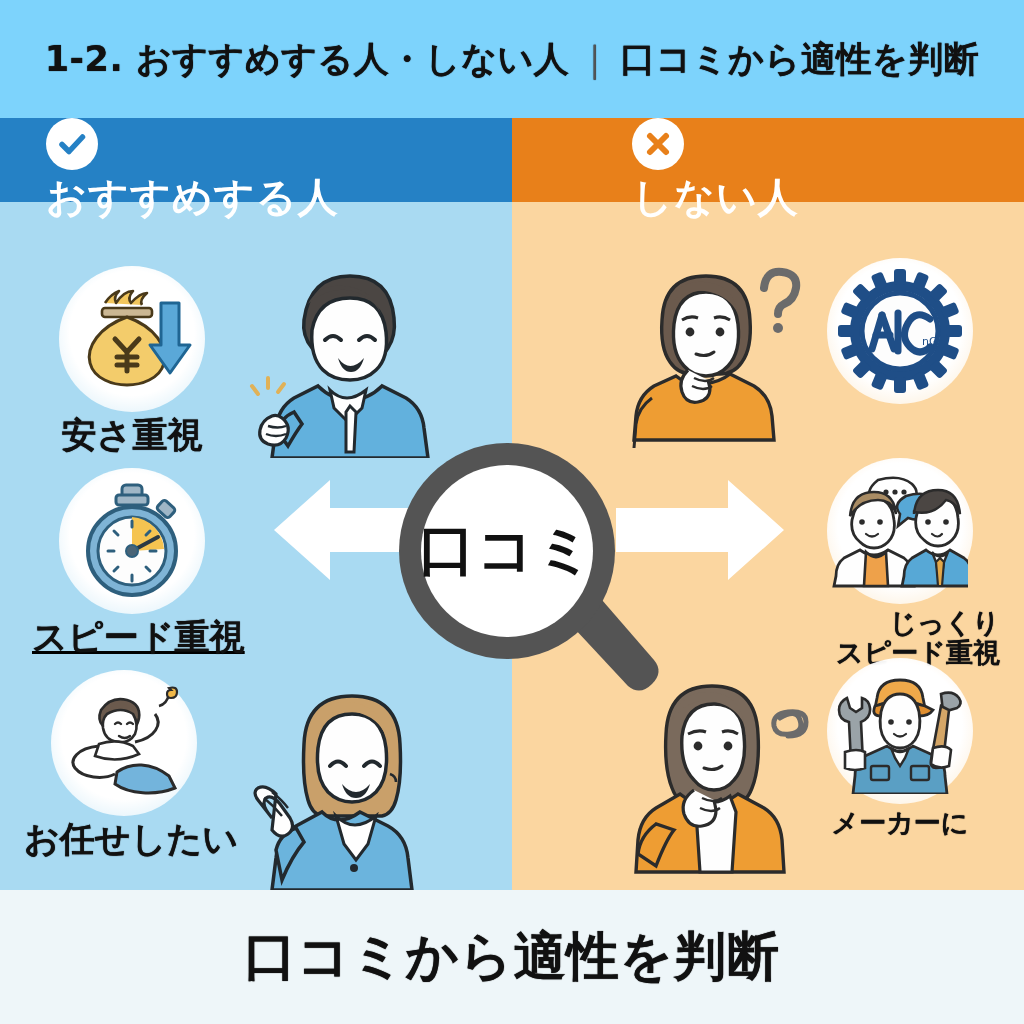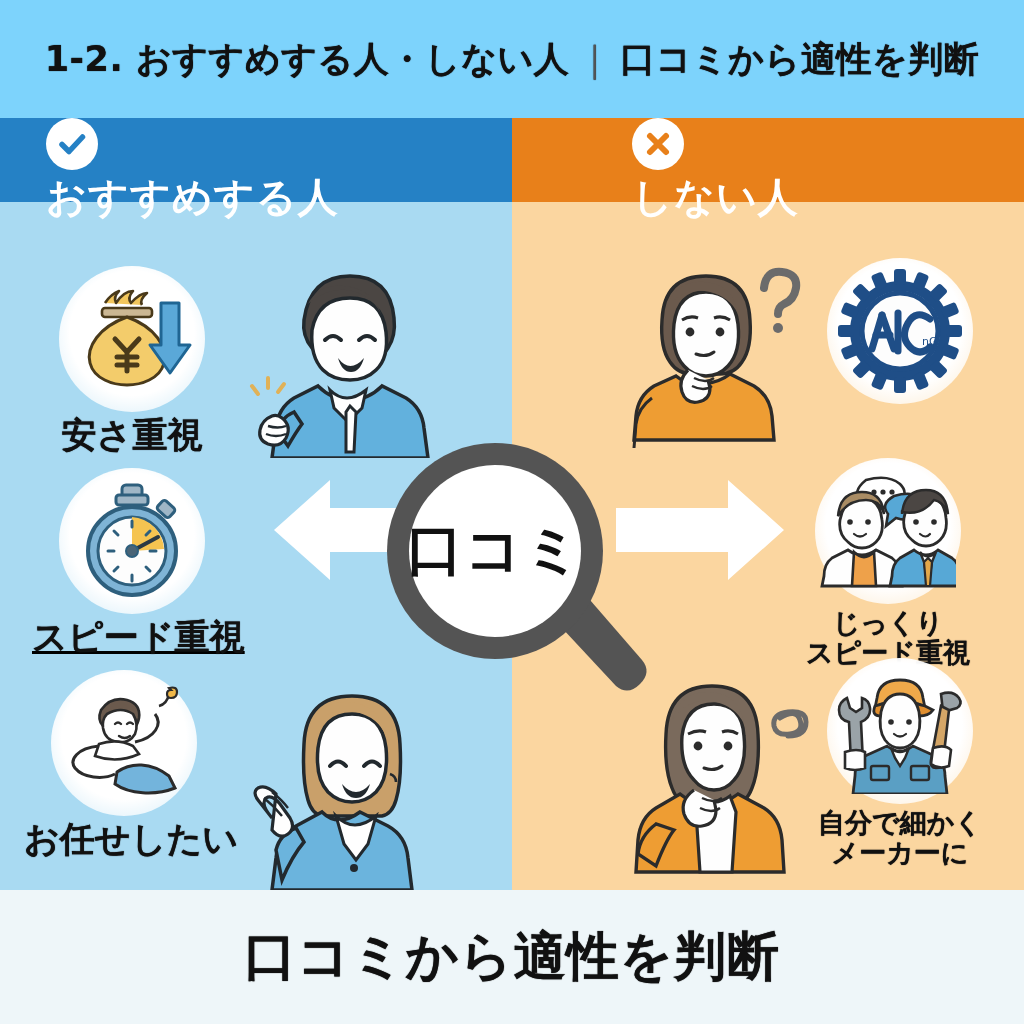--- a/index.html
+++ b/index.html
@@ -52,21 +52,21 @@
     margin-top:4px;font-size:35px;font-weight:bold;color:#111;line-height:1.12;
     text-shadow:0 0 1px #111;white-space:nowrap;
   }
   .item.two .cap{font-size:27px;}
 
   
   .char{position:absolute;}
 
   
   .arrow{position:absolute;}
-  .magnifier{position:absolute;left:376px;top:432px;width:290px;height:290px;}
+  .magnifier{position:absolute;left:388px;top:432px;width:290px;height:290px;}
   .mag-word{
     position:absolute;left:0;top:0;width:238px;height:238px;
     display:flex;align-items:center;justify-content:center;
     font-size:56px;font-weight:bold;color:#111;letter-spacing:2px;
   }
 
   
   .footer{
     position:absolute;left:0;top:890px;width:1024px;height:134px;
     background:#eef6f9;display:flex;align-items:center;justify-content:center;
@@ -238,21 +238,21 @@
             <path d="M64 48 V86"></path>
             <path d="M96 54 q-14 -10 -22 4 q-8 14 2 24 q10 10 20 0"></path>
           </g>
           <text x="88" y="80" font-size="11" fill="#1f4e87" font-family="DejaVu Sans, sans-serif">nG</text>
         </svg>
       </div>
       <div class="cap">
       </div>
     </div>
 
-    <div class="item two" style="left:276px;top:340px;">
+    <div class="item two" style="left:288px;top:340px;text-align:right;">
       <div class="disc">
         <svg width="136" height="118" viewBox="0 0 136 118" aria-hidden="true">
           <path d="M46 8 q22 -6 34 4 q10 10 -2 18 q-12 8 -28 4 l-12 8 3 -12 q-10 -10 5 -22Z" fill="#fff" stroke="#2b2b2b" stroke-width="2.6"></path>
           <g fill="#2b2b2b">
               <circle cx="54" cy="20" r="2.6"></circle>
               <circle cx="63" cy="20" r="2.6"></circle>
               <circle cx="72" cy="20" r="2.6"></circle>
             </g>
           <path d="M74 24 q20 -6 30 4 q8 10 -4 16 q-12 6 -24 2 l-10 8 2 -12 q-8 -10 6 -18Z" fill="#57a8d6" stroke="#2b2b2b" stroke-width="2.6"></path>
           <path d="M20 48 q4 -22 22 -22 q18 0 20 22 q2 14 -6 22 q-6 6 -14 6 q-8 0 -14 -6 q-10 -8 -8 -22Z" fill="#fefefe" stroke="#2b2b2b" stroke-width="2.8"></path>
@@ -298,21 +298,20 @@
           <rect x="40" y="98" width="18" height="14" rx="2" fill="none" stroke="#2b2b2b" stroke-width="2.4"></rect>
           <rect x="80" y="98" width="18" height="14" rx="2" fill="none" stroke="#2b2b2b" stroke-width="2.4"></rect>
           <path d="M16 30 q-8 4 -8 12 q0 10 10 12 l2 40 q0 6 6 6 q6 0 6 -6 l-2 -40 q10 -4 9 -14 q-1 -8 -8 -10 l0 10 -6 4 -6 -4Z" fill="#9aa3a8" stroke="#2b2b2b" stroke-width="2.6"></path>
           <path d="M14 84 q12 -4 20 0 l0 16 q-10 4 -20 0Z" fill="#fefefe" stroke="#2b2b2b" stroke-width="2.6"></path>
           <path d="M110 26 q12 -4 18 4 q4 6 -2 10 l-14 4 Z" fill="#9aa3a8" stroke="#2b2b2b" stroke-width="2.6"></path>
           <path d="M110 38 l8 4 -6 52 q-1 6 -7 6 q-6 0 -5 -8Z" fill="#d4a667" stroke="#2b2b2b" stroke-width="2.6"></path>
           <path d="M102 80 q12 -4 18 2 l-2 16 q-10 4 -18 -2Z" fill="#fefefe" stroke="#2b2b2b" stroke-width="2.6"></path>
         </svg>
       </div>
       <div class="cap">
-        <div>自分で細かく</div>
         <div>メーカーに</div>
       </div>
     </div>
 
     <div class="char" style="left:104px;top:140px;">
       <svg width="190" height="190" viewBox="0 0 190 190" aria-hidden="true">
         <path d="M46 62 q2 -44 44 -44 q42 0 44 44 q2 28 -8 42 q-8 12 -22 12 H76 q-14 0 -22 -12 q-10 -14 -8 -42Z" fill="#6b5a4d" stroke="#2b2b2b" stroke-width="3.4"></path>
         <path d="M58 66 q4 -32 32 -32 q28 0 32 32 q3 28 -10 42 q-9 10 -22 10 q-13 0 -22 -10 q-13 -14 -10 -42Z" fill="#fefefe" stroke="#2b2b2b" stroke-width="3.4"></path>
         <path d="M50 50 q18 -22 44 -16 q20 5 28 22 q-4 -30 -34 -32 q-28 -2 -38 26Z" fill="#6b5a4d"></path>
         <g fill="#2b2b2b">

